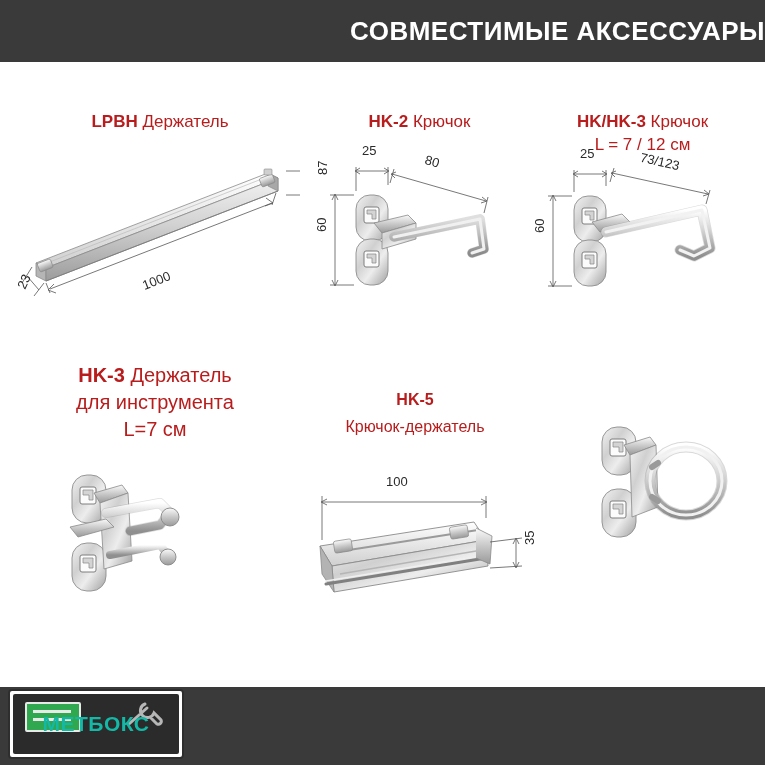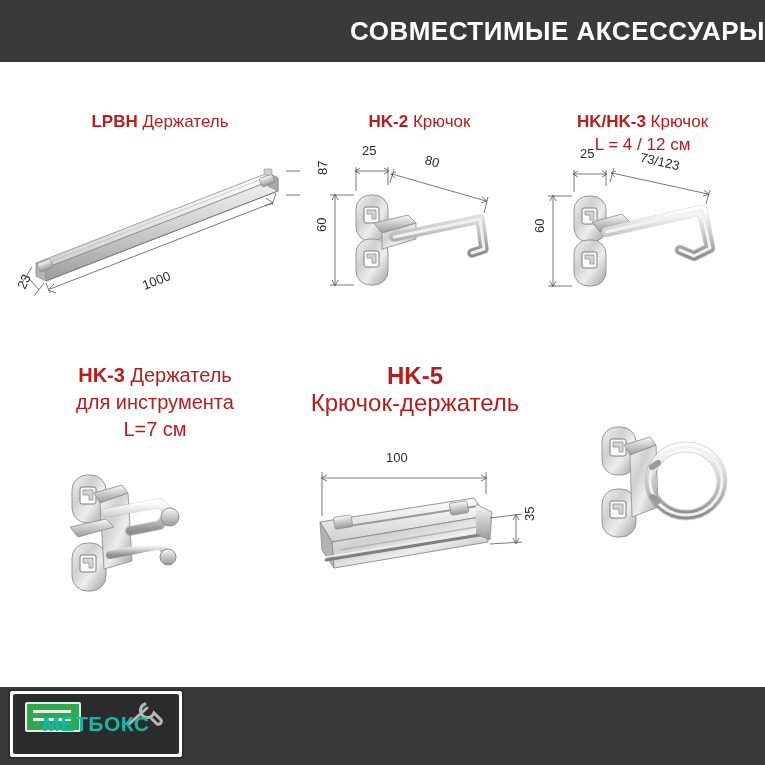--- a/index.html
+++ b/index.html
@@ -275,21 +275,21 @@
         <div class="dim" style="left:50px; top:-14px;">25</div>
         <div class="dim" style="left:113px; top:-3px; transform:rotate(16deg);">80</div>
         <div class="dim" style="left:2px; top:75px; transform:rotate(-90deg); transform-origin:left top;">60</div>
       </div>
     </div>
 
     <div class="cell" style="left:530px; top:48px; width:225px; height:250px;">
       <div class="cell-title">
         <span class="code">HK/HK-3</span>
         <span>Крючок</span>
-        <span class="sub">L = 4 / 12 см</span>
+        <span class="sub">L = 7 / 12 см</span>
       </div>
 
       <div class="cell-art" style="height:185px; margin-top:2px;">
         <svg width="225" height="185" viewBox="0 0 225 185">
           <g>
             <rect x="44" y="38" width="32" height="46" rx="14" fill="url(#metal)" stroke="#8d8d8d" stroke-width="0.9"></rect>
             <rect x="44" y="82" width="32" height="46" rx="14" fill="url(#metal)" stroke="#8d8d8d" stroke-width="0.9"></rect>
             <rect x="52" y="50" width="15" height="16" rx="2" fill="#fbfbfb" stroke="#7f7f7f" stroke-width="1"></rect>
             <path d="M55 53 L64 53 L64 62 L60 62 L60 57 L55 57 Z" fill="#d4d4d4" stroke="#858585" stroke-width="0.7"></path>
             <rect x="52" y="94" width="15" height="16" rx="2" fill="#fbfbfb" stroke="#7f7f7f" stroke-width="1"></rect>
@@ -352,21 +352,21 @@
             <path d="M100 90 L150 80 L158 90" fill="none" stroke="url(#rodg)" stroke-width="8" stroke-linejoin="round" stroke-linecap="round"></path>
             <circle cx="160" cy="52" r="9" fill="url(#metal2)" stroke="#868686" stroke-width="0.9"></circle>
             <circle cx="158" cy="92" r="8" fill="url(#metal2)" stroke="#868686" stroke-width="0.9"></circle>
             <polygon points="60,62 96,54 104,62 68,72" fill="url(#metal2)" stroke="#8a8a8a" stroke-width="0.8"></polygon>
           </g>
         </svg>
       </div>
     </div>
 
     <div class="cell" style="left:290px; top:300px; width:250px; height:310px;">
-      <div class="cell-title" style="font-size:24px; line-height:27px;">
+      <div class="cell-title" style="font-size:16px; line-height:27px;margin-top:24px;">
         <span class="code">HK-5</span>
         <span class="sub">Крючок-держатель</span>
       </div>
 
       <div class="cell-art" style="height:185px; margin-top:48px;">
         <svg width="250" height="185" viewBox="0 0 250 185">
           <g>
 
             <polygon points="30,58 184,34 196,52 42,78" fill="url(#railtop)" stroke="#8a8a8a" stroke-width="0.9"></polygon>
             <polygon points="42,78 196,52 198,78 44,104" fill="url(#metal)" stroke="#8a8a8a" stroke-width="0.9"></polygon>

